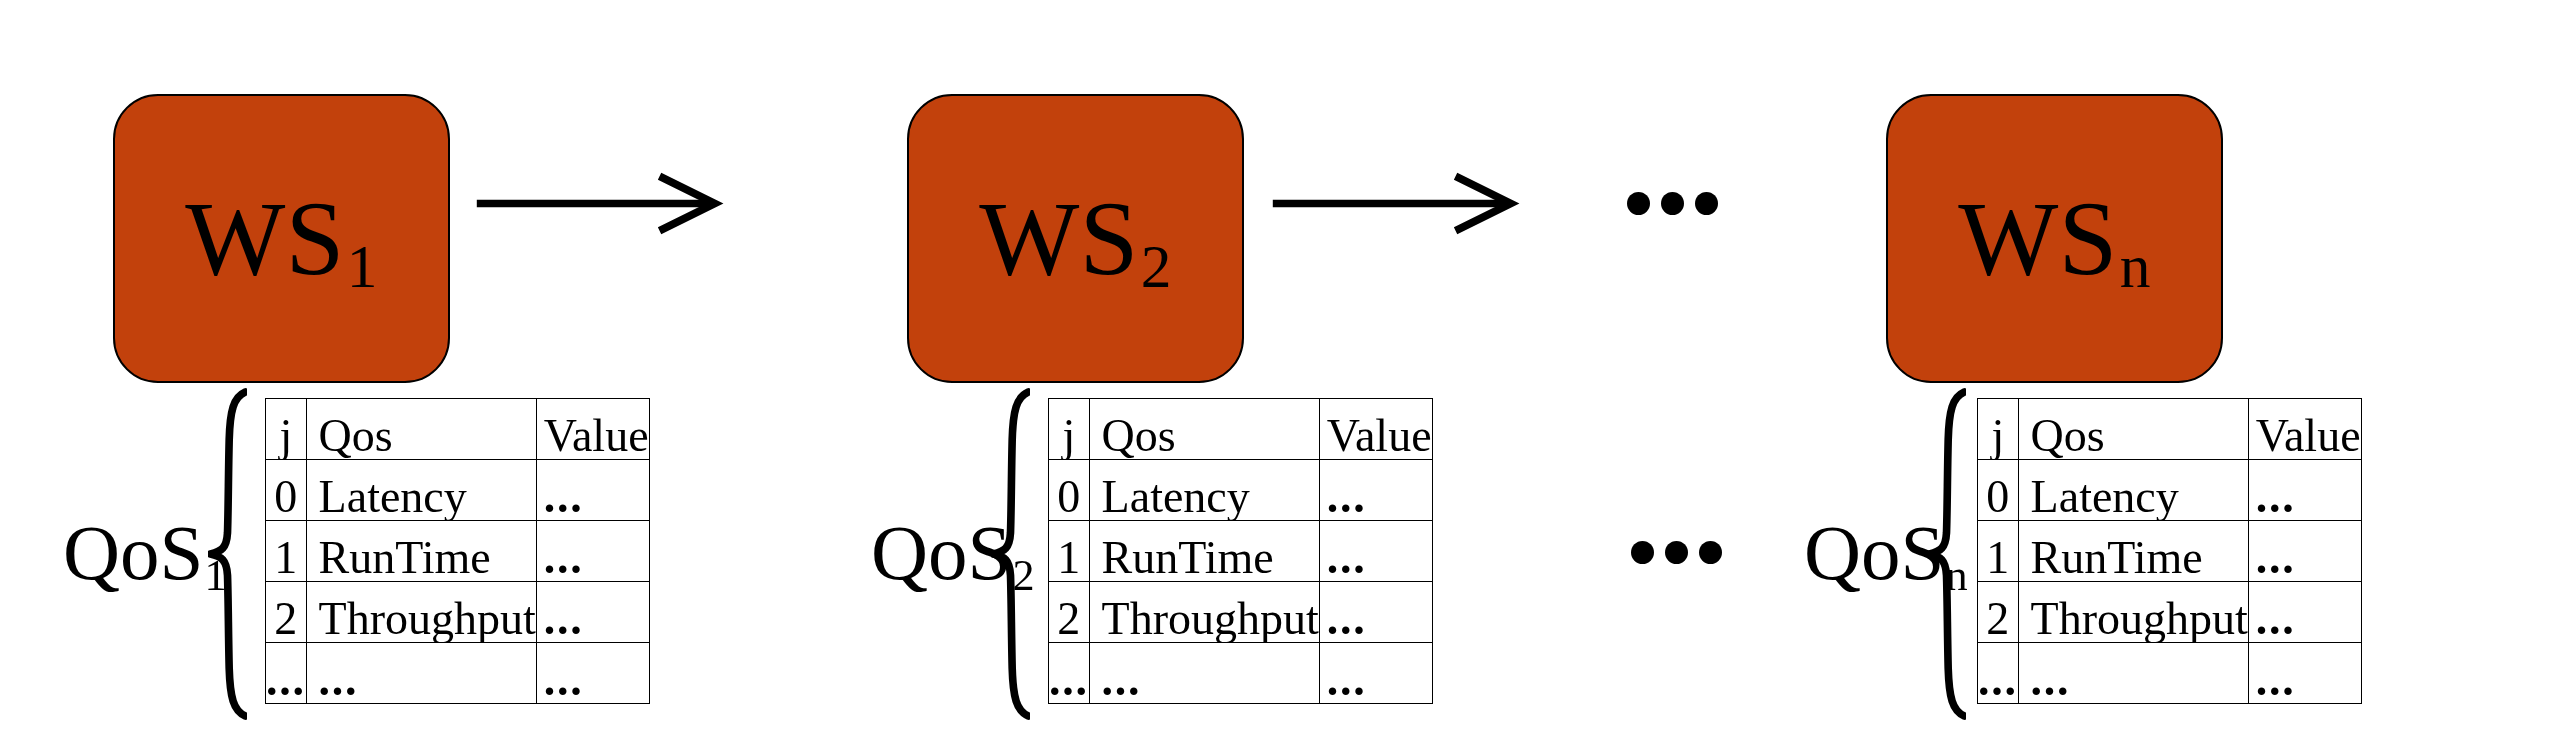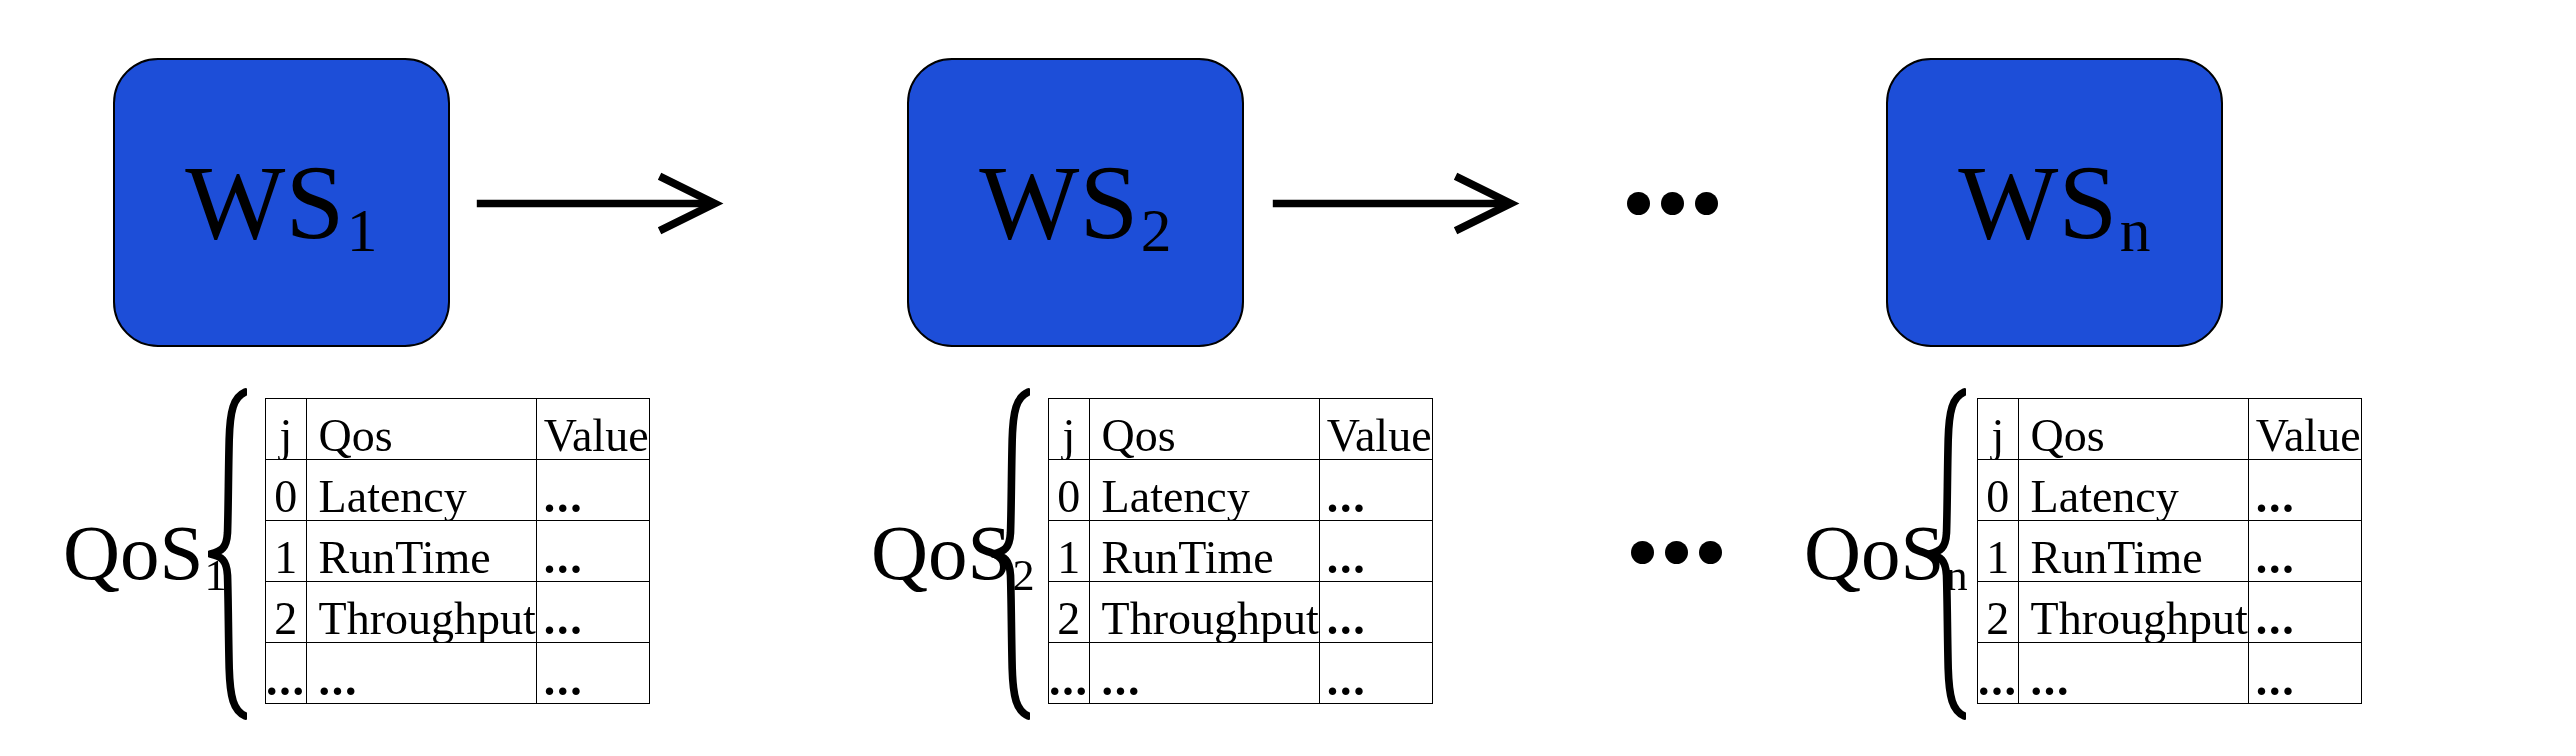--- a/index.html
+++ b/index.html
@@ -22,24 +22,25 @@
     width: 2576px;
     height: 757px;
   }
 
   
   .ws-box {
     position: absolute;
     box-sizing: border-box;
     border: 2.6px solid #000000;
     border-radius: 45px;
-    background: #1d4ed8;
+    background: #c2410c;
     display: flex;
     align-items: center;
     justify-content: center;
+    margin-top: 36px;
   }
   .ws-label {
     font-size: 106px;
     line-height: 1;
     letter-spacing: 0.4px;
     white-space: nowrap;
     display: inline-flex;
     align-items: baseline;
   }
   .ws-label .sub {

